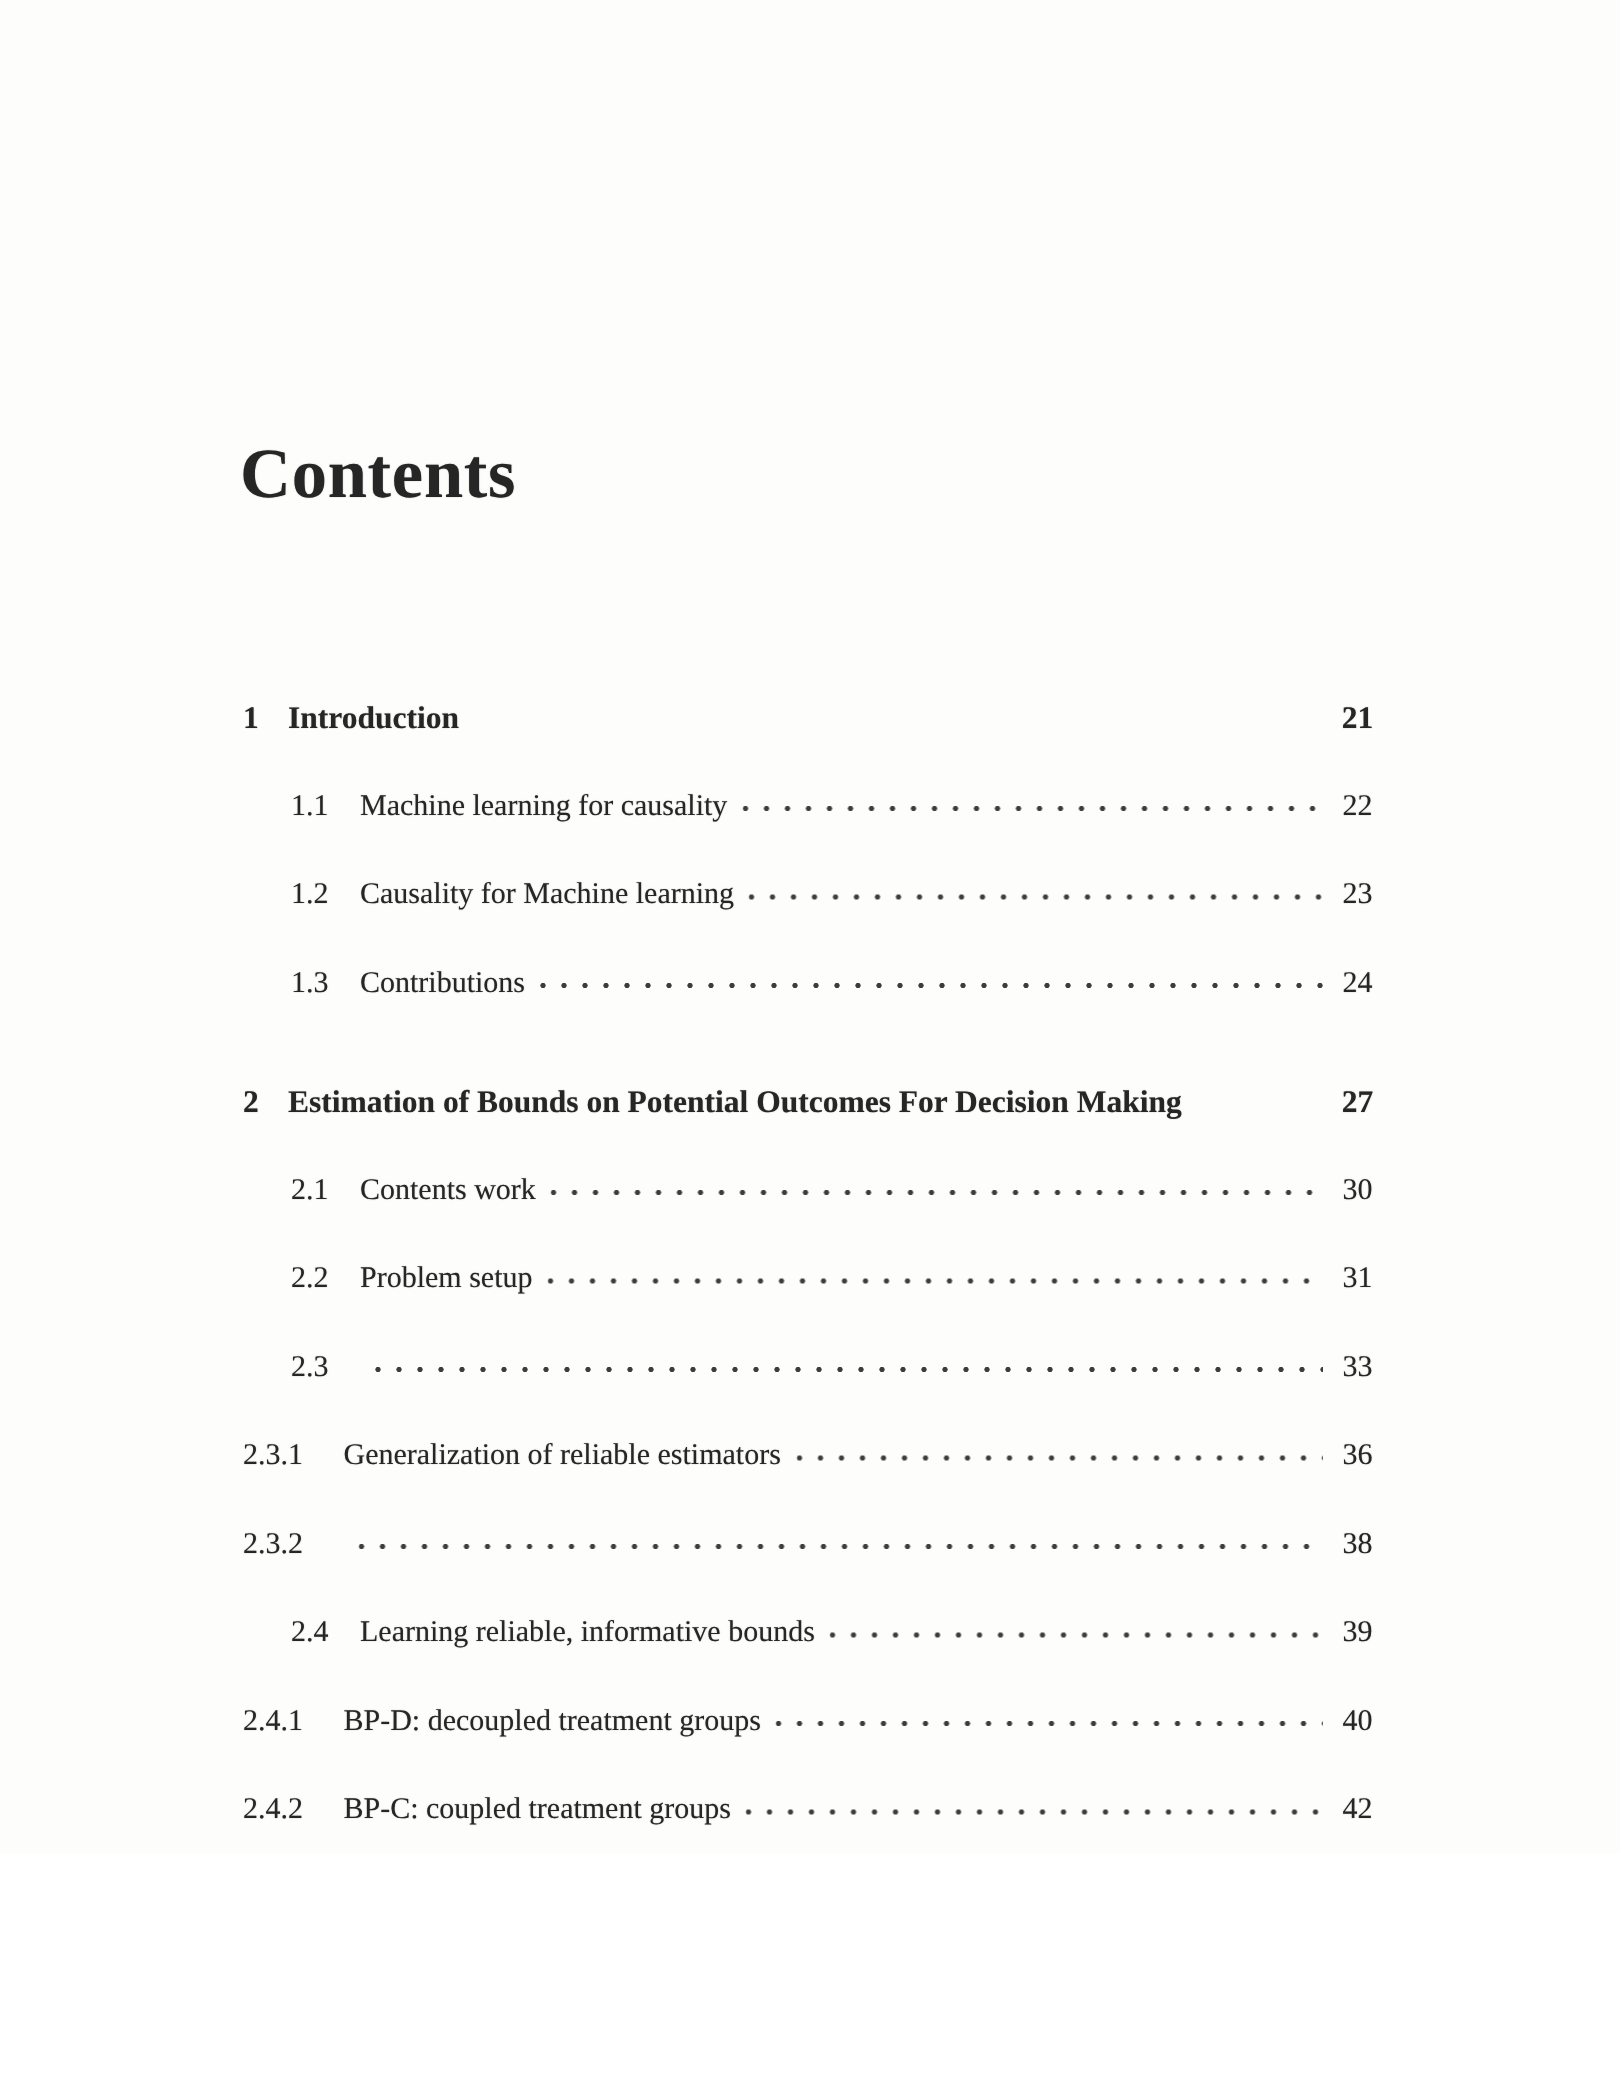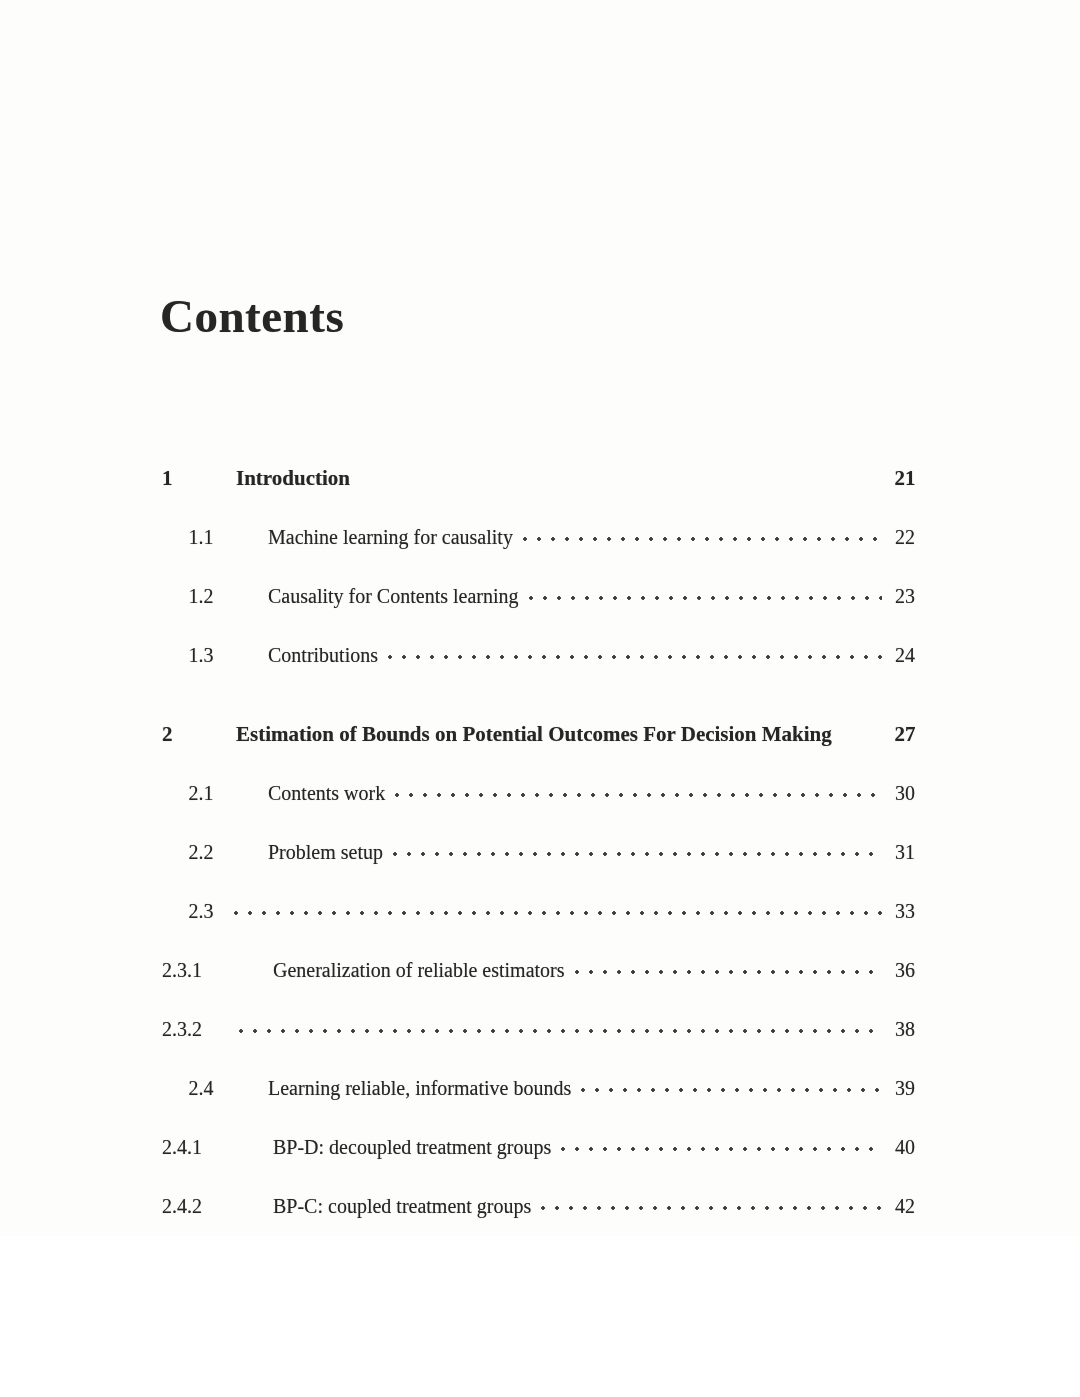--- a/index.html
+++ b/index.html
@@ -47,24 +47,24 @@
 
   .row.chapter {
     font-weight: bold;
     font-size: 21px;
     margin-top: 20px;
   }
   .toc .row.chapter:first-child { margin-top: 0; }
 
   .num { flex-shrink: 0; }
   .chapter .num    { width: 30px; }
-  .section .num    { margin-left: 16px; width: 46px; text-align: center; }
+  .section .num    { margin-left: 32px; width: 46px; }
   .subsection .num { width: 67px; }
 
-  .title { white-space: nowrap; flex-shrink: 0; margin-left: 44px; }
+  .title { white-space: nowrap; flex-shrink: 0; }
 
   .leader {
     flex: 1 1 0;
     min-width: 8px;
     height: 6px;
     align-self: flex-end;
     margin: 0 6px 7px 10px;
     background-image: radial-gradient(circle at 2px 3px, #3c3c3c 1.55px, rgba(0,0,0,0) 1.95px);
     background-size: 14px 6px;
     background-repeat: repeat-x;
@@ -101,21 +101,21 @@
         <span class="pg">21</span>
       </div>
       <div class="row section">
         <span class="num">1.1</span>
         <span class="title">Machine learning for causality</span>
         <span class="leader"></span>
         <span class="pg">22</span>
       </div>
       <div class="row section">
         <span class="num">1.2</span>
-        <span class="title">Causality for Contents learning</span>
+        <span class="title">Causality for Machine learning</span>
         <span class="leader"></span>
         <span class="pg">23</span>
       </div>
       <div class="row section">
         <span class="num">1.3</span>
         <span class="title">Contributions</span>
         <span class="leader"></span>
         <span class="pg">24</span>
       </div>
       <div class="row chapter">

